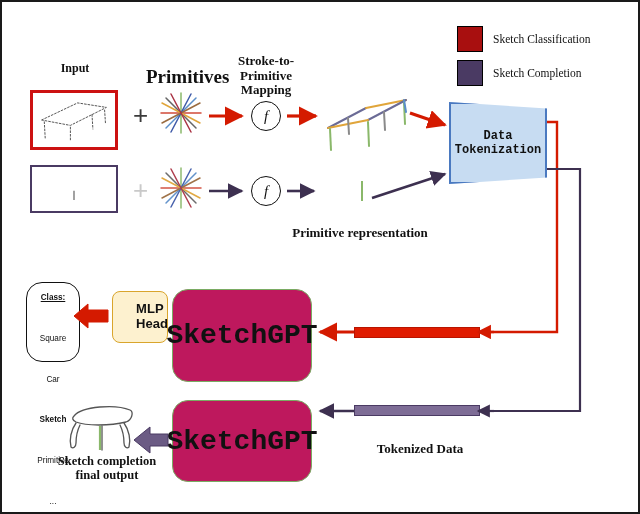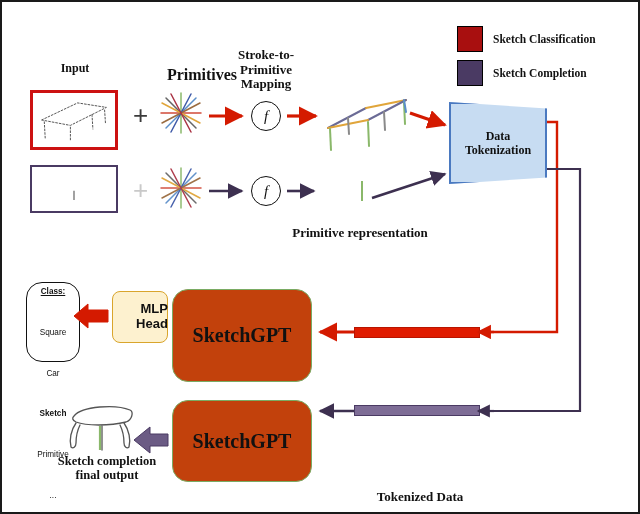--- a/index.html
+++ b/index.html
@@ -37,21 +37,21 @@
     margin-bottom: 8px;
   }
   .legend-swatch {
     width: 26px; height: 26px;
     border: 1px solid #000000;
     box-sizing: border-box;
     flex: 0 0 auto;
   }
   .legend-text {
     font-family: "Liberation Serif", serif;
-    font-weight: bold;
+    font-weight: normal;
     font-size: 11.5px;
     color: #111111;
     margin-left: 10px;
     white-space: nowrap;
   }
 
   
   .thumb {
     background: #ffffff;
     box-sizing: border-box;
@@ -95,74 +95,74 @@
     width: 100%; height: 100%;
     background: #c7dcf2;
     border: 2px solid #4a79c0;
     box-sizing: border-box;
     clip-path: polygon(0% 0%, 100% 8%, 100% 92%, 0% 100%);
     display: flex;
     align-items: center;
     justify-content: center;
   }
   #tokenization .trap-text {
-    font-family: Liberation Serif, serif;
+    font-family: Liberation Mono, monospace;
     font-weight: bold;
     font-size: 12px;
     color: #111111;
     text-align: center;
     line-height: 1.2;
     white-space: pre-line;
   }
 
   
   .gpt-box {
-    background: #c2410c;
+    background: #be185d;
     border: 1.6px solid #7aab63;
     border-radius: 16px;
     box-sizing: border-box;
     display: flex;
     align-items: center;
     justify-content: center;
-    font-family: Liberation Serif, serif;
+    font-family: Liberation Mono, monospace;
     font-weight: bold;
-    font-size: 20px;
+    font-size: 28px;
     color: #111111;
   }
   #gpt-classify { left: 170px; top: 287px; width: 140px; height: 93px; }
   #gpt-complete { left: 170px; top: 398px; width: 140px; height: 82px; }
 
   
   #mlp-head {
     left: 110px; top: 289px; width: 56px; height: 52px;
     background: #fdf1cf;
     border: 1.6px solid #d9a52c;
     border-radius: 8px;
     box-sizing: border-box;
     display: flex;
     align-items: center;
     justify-content: center;
     font-family: "Liberation Sans", sans-serif;
     font-weight: bold;
     font-size: 13px;
     color: #111111;
-    text-align: right;
+    text-align: left;
     line-height: 1.15;
     white-space: pre-line;
     padding-left: 24px;
   }
 
   
   #class-bubble {
     left: 24px; top: 280px; width: 54px; height: 80px;
     background: #ffffff;
     border: 1.4px solid #111111;
     border-radius: 16px;
     box-sizing: border-box;
-    padding-top: 4px;
+    padding-top: 10px;
     text-align: center;
     font-family: "Liberation Sans", sans-serif;
     font-size: 8.2px;
     color: #111111;
     line-height: 1.32;
   }
   #class-bubble .ct { text-decoration: underline; font-weight: bold; font-size: 8.2px; }
   #class-bubble .ci { display: block; margin-top: 30px; }
   #class-bubble .ci.hl { font-weight: bold; }
 
@@ -172,24 +172,24 @@
     left: 352px; top: 325px; width: 126px; height: 11px;
     background: #e01b00; border: 1px solid #b81400;
   }
   #token-purple {
     left: 352px; top: 403px; width: 126px; height: 11px;
     background: #7e6d96; border: 1.2px solid #4a3a63;
   }
 
   
   #lbl-input   { left: 38px;  top: 60px;  width: 70px; font-size: 12px; }
-  #lbl-prim    { left: 160px; top: 64px;  width: 80px; font-size: 16px; }
-  #lbl-stroke  { left: 216px; top: 46px;  width: 96px; font-size: 13px; }
+  #lbl-prim    { left: 144px; top: 64px;  width: 80px; font-size: 19px; }
+  #lbl-stroke  { left: 216px; top: 52px;  width: 96px; font-size: 13px; }
   #lbl-primrep { left: 268px; top: 224px; width: 180px; font-size: 13px; }
-  #lbl-tokdata { left: 348px; top: 440px; width: 140px; font-size: 13px; margin-top: 48px; }
+  #lbl-tokdata { left: 348px; top: 440px; width: 140px; font-size: 13px; }
   #lbl-outcap  { left: 30px;  top: 452px; width: 150px; font-size: 12.5px; }
 
   svg.over { position: absolute; left: 0; top: 0; width: 640px; height: 514px; pointer-events: none; }
 </style>
 </head>
 <body>
 
 <div id="figure">
 
   <div id="legend" class="abs">

